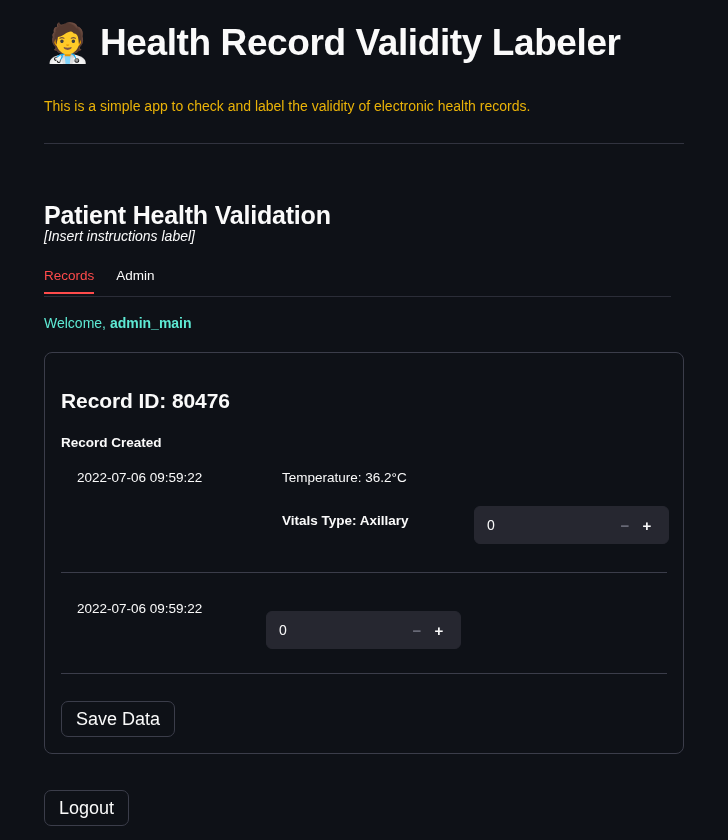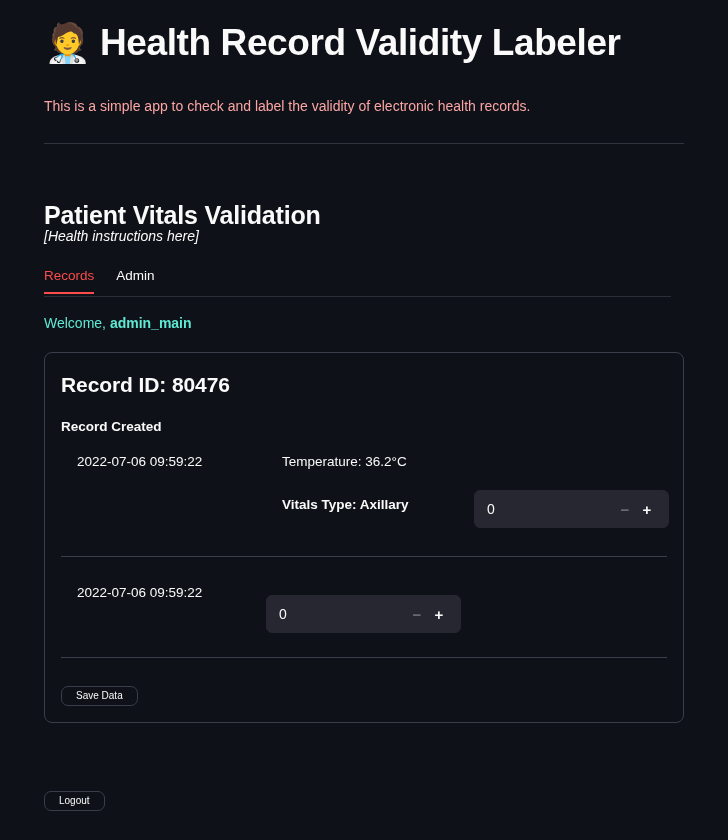--- a/index.html
+++ b/index.html
@@ -48,21 +48,21 @@
     font-weight: bold;
     letter-spacing: -0.4px;
     line-height: 1.1;
     color: #fafafa;
     white-space: nowrap;
   }
   .app-desc {
     margin-top: 23px;
     font-size: 14px;
     line-height: 1.6;
-    color: #fca5a5;
+    color: #eab308;
   }
   .rule {
     border: none;
     border-top: 1px solid #31333f;
     margin: 0;
     position: absolute;
     left: 0;
     right: 0;
   }
   .rule-top { top: 143px; }
@@ -133,21 +133,21 @@
   
   .card {
     position: absolute;
     top: 352px;
     left: 0;
     width: 640px;
     box-sizing: border-box;
     border: 1px solid #3b3d4a;
     border-radius: 8px;
     background: #0e1117;
-    padding: 20px 16px 16px 16px;
+    padding: 36px 16px 16px 16px;
   }
   .record-id {
     font-size: 21px;
     font-weight: bold;
     letter-spacing: -0.1px;
     margin: 0 0 22px 0;
     color: #fafafa;
   }
   .grid {
     display: grid;
@@ -219,28 +219,28 @@
     line-height: 1;
   }
   .step-minus { color: #6b6d7a; font-weight: bold; }
   .step-plus  { color: #fafafa; font-weight: bold; }
 
   
   .btn {
     display: inline-flex;
     align-items: center;
     justify-content: center;
-    height: 20px;
+    height: 36px;
     padding: 0 14px;
     box-sizing: border-box;
     background: transparent;
     color: #fafafa;
     border: 1px solid #3b3d4a;
     border-radius: 7px;
-    font-size: 10px;
+    font-size: 18px;
     font-family: "Liberation Sans", sans-serif;
     cursor: pointer;
     white-space: nowrap;
   }
   .save-wrap { padding-top: 27px; }
   .logout-wrap {
     position: absolute;
     top: 790px;
     left: 0;
   }
@@ -253,22 +253,22 @@
 
     <div class="app-title-row">
       <span class="doc-emoji">🧑‍⚕️</span>
       <h1 class="app-title">Health Record Validity Labeler</h1>
     </div>
 
     <div class="app-desc">This is a simple app to check and label the validity of electronic health records.</div>
 
     <hr class="rule rule-top">
 
-    <h2 class="section-title">Patient Vitals Validation</h2>
-    <div class="instructions">[Health instructions here]</div>
+    <h2 class="section-title">Patient Health Validation</h2>
+    <div class="instructions">[Insert instructions label]</div>
 
     <div class="tabs">
       <div class="tab active">Records</div>
       <div class="tab">Admin</div>
     </div>
 
     <div class="welcome">
       <span>Welcome,</span>
       <b>admin_main</b>
     </div>

